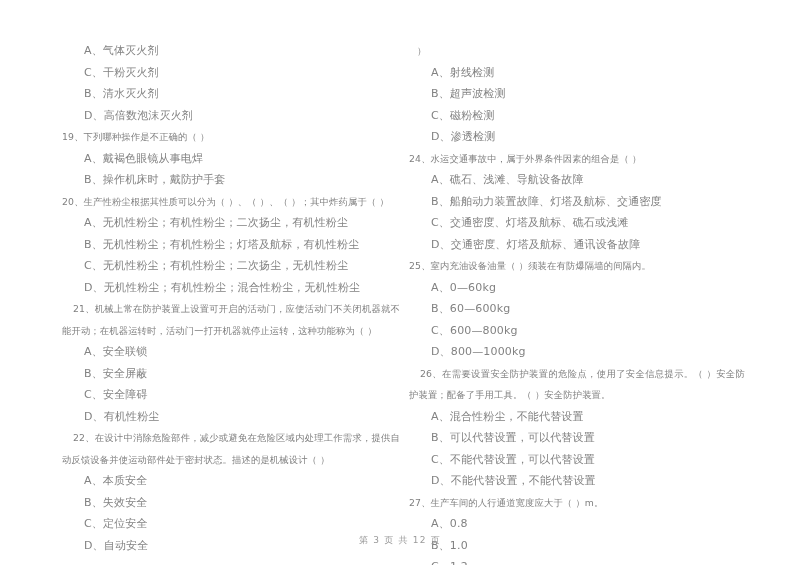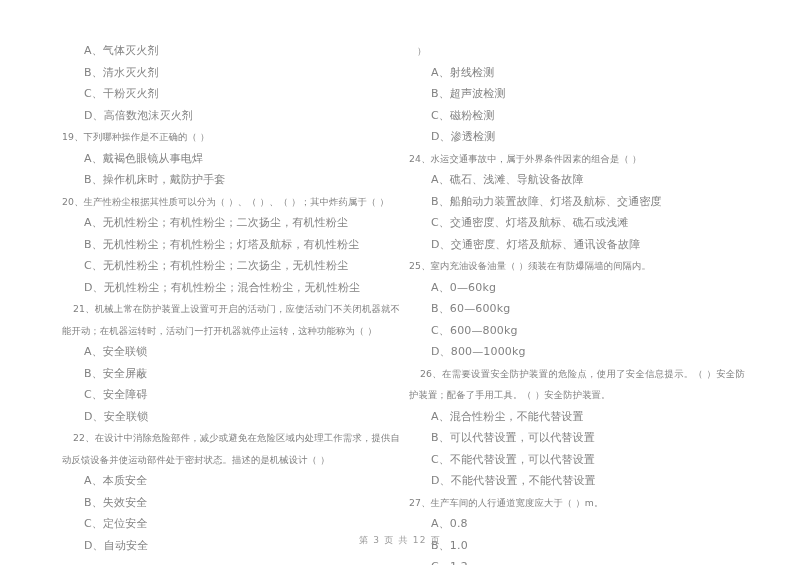--- a/index.html
+++ b/index.html
@@ -76,22 +76,22 @@
 </style>
 </head>
 <body>
 
 <div class="page">
   <div class="columns">
 
     <div class="col left">
 
       <div class="opt">A、气体灭火剂</div>
+      <div class="opt">C、干粉灭火剂</div>
       <div class="opt">B、清水灭火剂</div>
-      <div class="opt">C、干粉灭火剂</div>
       <div class="opt">D、高倍数泡沫灭火剂</div>
 
       <div class="q">
         <div class="q-stem"><span>19、</span><span>下列哪种操作是不正确的（      ）</span></div>
         <div class="opt">A、戴褐色眼镜从事电焊</div>
         <div class="opt">B、操作机床时，戴防护手套</div>
       </div>
 
       <div class="q">
         <div class="q-stem"><span>20、</span><span>生产性粉尘根据其性质可以分为（      ）、（      ）、（      ）；其中炸药属于（      ）</span></div>
@@ -99,21 +99,21 @@
         <div class="opt">B、无机性粉尘；有机性粉尘；灯塔及航标，有机性粉尘</div>
         <div class="opt">C、无机性粉尘；有机性粉尘；二次扬尘，无机性粉尘</div>
         <div class="opt">D、无机性粉尘；有机性粉尘；混合性粉尘，无机性粉尘</div>
       </div>
 
       <div class="q">
         <div class="q-stem stem-hang"><span>21、</span><span>机械上常在防护装置上设置可开启的活动门，应使活动门不关闭机器就不能开动；在机器运转时，活动门一打开机器就停止运转，这种功能称为（      ）</span></div>
         <div class="opt">A、安全联锁</div>
         <div class="opt">B、安全屏蔽</div>
         <div class="opt">C、安全障碍</div>
-        <div class="opt">D、安全联锁</div>
+        <div class="opt">D、有机性粉尘</div>
       </div>
 
       <div class="q">
         <div class="q-stem stem-hang"><span>22、</span><span>在设计中消除危险部件，减少或避免在危险区域内处理工作需求，提供自动反馈设备并使运动部件处于密封状态。描述的是机械设计（      ）</span></div>
         <div class="opt">A、本质安全</div>
         <div class="opt">B、失效安全</div>
         <div class="opt">C、定位安全</div>
         <div class="opt">D、自动安全</div>
       </div>
 

